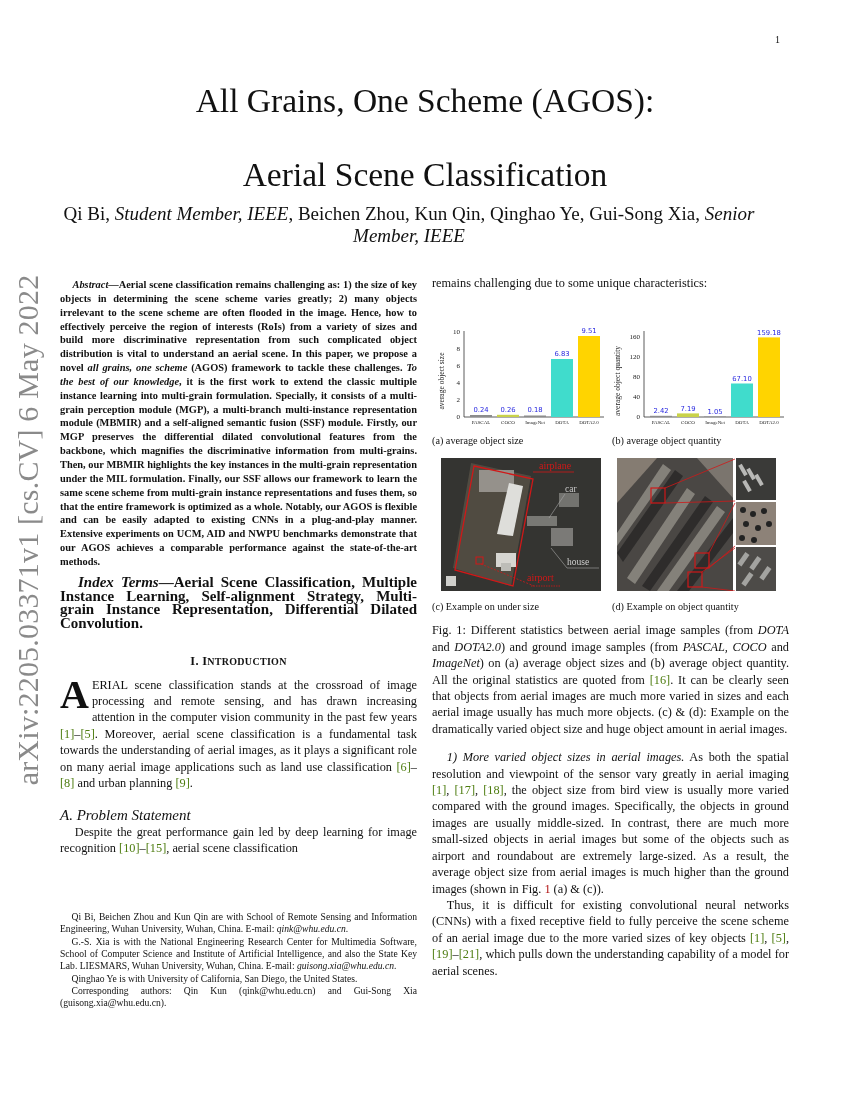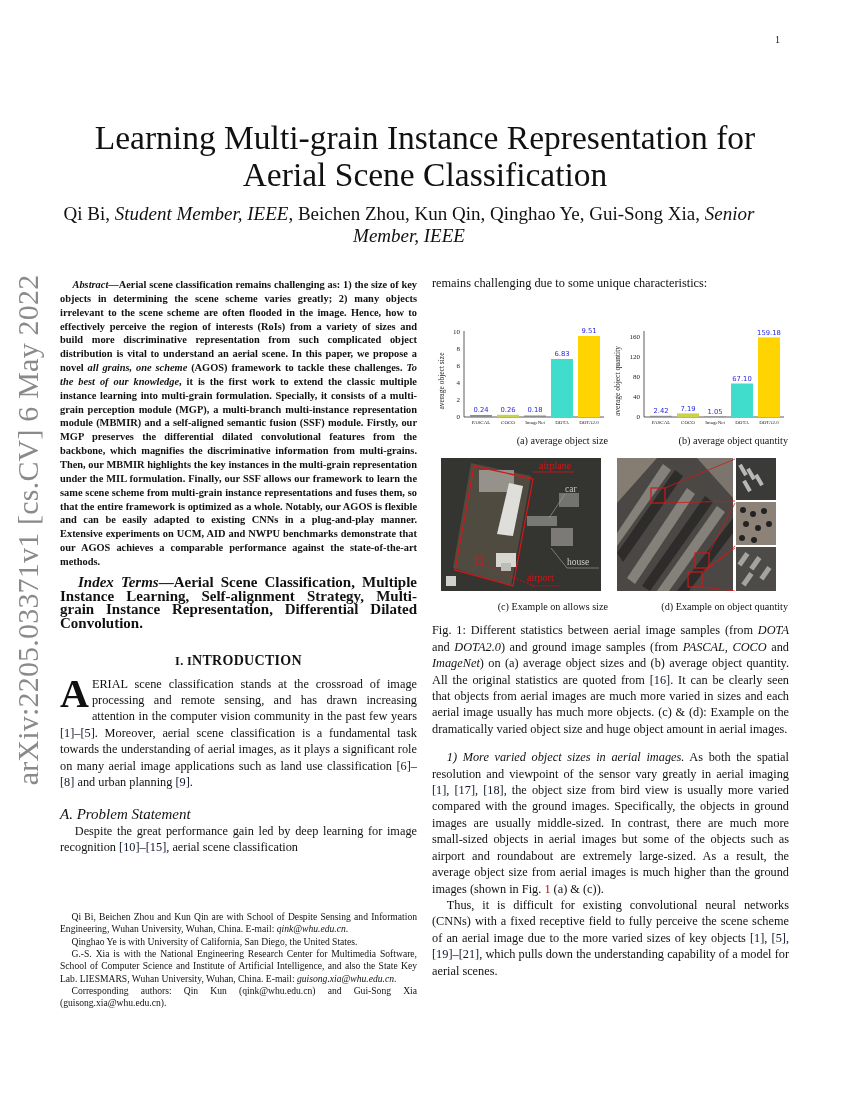--- a/index.html
+++ b/index.html
@@ -30,62 +30,62 @@
   .col { position: absolute; font-size: 12.3px; line-height: 16.4px; text-align: justify; }
   .col-left { left: 60px; top: 278px; width: 357px; }
   .col-right { left: 432px; top: 275px; width: 357px; }
 
   .abstract { font-size: 10.4px; line-height: 13.85px; font-weight: bold; text-align: justify; text-indent: 1.2em; }
   .abstract i { font-weight: bold; }
   .index-terms { margin-top: 7px; font-size: 15px; line-height: 13.85px; font-weight: bold; text-align: justify; text-indent: 1.2em; }
   .index-terms i { font-weight: bold; }
 
   .section-heading { margin-top: 22px; text-align: center; font-size: 12.3px; letter-spacing: 0.3px; }
-  .section-heading .sc { font-size: 14px; }
+  .section-heading .sc { font-size: 10px; }
 
   .intro-para { margin-top: 6px; text-align: justify; }
   .dropcap { float: left; font-size: 40px; line-height: 31px; font-weight: bold; margin: 2px 3px 0 0; }
 
   .subsection { margin-top: 16px; font-style: italic; }
   .para { text-indent: 1.2em; text-align: justify; }
-  .cite { color: #0f172a; }
+  .cite { color: #4d7c0f; }
   .figref { color: #b01010; }
 
   .footnotes {
     position: absolute; left: 60px; top: 911px; width: 357px;
     font-size: 9.6px; line-height: 12.35px; text-align: justify;
   }
   .footnotes p { text-indent: 1.2em; }
 
   
   .figure { position: relative; height: 330px; }
   .chart { position: absolute; top: 32px; width: 176px; height: 100px; }
   .chart-a { left: 0; }
   .chart-b { left: 180px; }
   .chart svg { display: block; }
-  .subcap { position: absolute; font-size: 10.2px; text-align: right; }
+  .subcap { position: absolute; font-size: 10.2px; text-align: left; }
 
   .photo { position: absolute; top: 167px; height: 133px; background: #c2410c; overflow: hidden; }
   .photo-c { left: 9px; width: 160px; }
   .photo-d { left: 185px; width: 159px; }
 
   .caption { margin-top: 1px; text-align: justify; }
 </style>
 </head>
 <body>
 
 <div class="page-number">1</div>
 
 <div class="arxiv-stamp">
   <span>arXiv:2205.03371v1  [cs.CV]  6 May 2022</span>
 </div>
 
 <h1 class="title">
+  <span>All Grains, One Scheme (AGOS):</span><br>
   <br>
-  <span>Learning Multi-grain Instance Representation for</span><br>
   <span>Aerial Scene Classification</span>
 </h1>
 
 <div class="authors">
   <span>Qi Bi, </span><i>Student Member, IEEE</i><span>, Beichen Zhou, Kun Qin, Qinghao Ye, Gui-Song Xia, </span><i>Senior Member, IEEE</i>
 </div>
 
 <div class="col col-left">
   <p class="abstract"><i>Abstract</i><span>—</span><span>Aerial scene classification remains challenging as: 1) the size of key objects in determining the scene scheme varies greatly; 2) many objects irrelevant to the scene scheme are often flooded in the image. Hence, how to effectively perceive the region of interests (RoIs) from a variety of sizes and build more discriminative representation from such complicated object distribution is vital to understand an aerial scene. In this paper, we propose a novel </span><i>all grains, one scheme</i><span> (AGOS) framework to tackle these challenges. </span><i>To the best of our knowledge</i><span>, it is the first work to extend the classic multiple instance learning into multi-grain formulation. Specially, it consists of a multi-grain perception module (MGP), a multi-branch multi-instance representation module (MBMIR) and a self-aligned semantic fusion (SSF) module. Firstly, our MGP preserves the differential dilated convolutional features from the backbone, which magnifies the discriminative information from multi-grains. Then, our MBMIR highlights the key instances in the multi-grain representation under the MIL formulation. Finally, our SSF allows our framework to learn the same scene scheme from multi-grain instance representations and fuses them, so that the entire framework is optimized as a whole. Notably, our AGOS is flexible and can be easily adapted to existing CNNs in a plug-and-play manner. Extensive experiments on UCM, AID and NWPU benchmarks demonstrate that our AGOS achieves a comparable performance against the state-of-the-art methods.</span></p>
 
@@ -94,23 +94,23 @@
   <h2 class="section-heading"><span>I. </span><span>I</span><span class="sc">NTRODUCTION</span></h2>
 
   <p class="intro-para"><span class="dropcap">A</span><span>ERIAL scene classification stands at the crossroad of image processing and remote sensing, and has drawn increasing attention in the computer vision community in the past few years </span><span class="cite">[1]</span><span>–</span><span class="cite">[5]</span><span>. Moreover, aerial scene classification is a fundamental task towards the understanding of aerial images, as it plays a significant role on many aerial image applications such as land use classification </span><span class="cite">[6]</span><span>–</span><span class="cite">[8]</span><span> and urban planning </span><span class="cite">[9]</span><span>.</span></p>
 
   <h3 class="subsection" style="font-weight:normal;font-size:15px;">A.  Problem Statement</h3>
 
   <p class="para" style=""><span>Despite the great performance gain led by deep learning for image recognition </span><span class="cite">[10]</span><span>–</span><span class="cite">[15]</span><span>, aerial scene classification</span></p>
 </div>
 
 <div class="footnotes">
-  <p><span>Qi Bi, Beichen Zhou and Kun Qin are with School of Despite Sensing and Information Engineering, Wuhan University, Wuhan, China. E-mail: </span><i>qink@whu.edu.cn</i><span>.</span></p>
+  <p><span>Qi Bi, Beichen Zhou and Kun Qin are with School of Remote Sensing and Information Engineering, Wuhan University, Wuhan, China. E-mail: </span><i>qink@whu.edu.cn</i><span>.</span></p>
+  <p><span>G.-S. Xia is with the National Engineering Research Center for Multimedia Software, School of Computer Science and Institute of Artificial Intelligence, and also the State Key Lab. LIESMARS, Wuhan University, Wuhan, China. E-mail: </span><i>guisong.xia@whu.edu.cn</i><span>.</span></p>
   <p><span>Qinghao Ye is with University of California, San Diego, the United States.</span></p>
-  <p><span>G.-S. Xia is with the National Engineering Research Center for Multimedia Software, School of Computer Science and Institute of Artificial Intelligence, and also the State Key Lab. LIESMARS, Wuhan University, Wuhan, China. E-mail: </span><i>guisong.xia@whu.edu.cn</i><span>.</span></p>
   <p><span>Corresponding authors: Qin Kun (qink@whu.edu.cn) and Gui-Song Xia (guisong.xia@whu.edu.cn).</span></p>
 </div>
 
 <div class="col col-right">
   <p>remains challenging due to some unique characteristics:</p>
 
   <div class="figure">
 
     <div class="chart chart-a">
       <svg width="176" height="104" viewBox="0 0 176 104" font-family="Liberation Serif, serif">
@@ -258,21 +258,21 @@
         <rect x="119" y="89" width="40" height="44" fill="#4d4b48"></rect>
         <g fill="#b9b9b6" opacity="0.8">
           <rect x="124" y="94" width="5" height="14" transform="rotate(35 126 101)"></rect>
           <rect x="136" y="98" width="5" height="14" transform="rotate(35 138 105)"></rect>
           <rect x="146" y="108" width="5" height="14" transform="rotate(35 148 115)"></rect>
           <rect x="128" y="114" width="5" height="14" transform="rotate(35 130 121)"></rect>
         </g>
       </svg>
     </div>
 
-    <div class="subcap" style="top:308px;left:0;width:176px;">(c) Example on allows size</div>
+    <div class="subcap" style="top:308px;left:0;width:176px;">(c) Example on under size</div>
     <div class="subcap" style="top:308px;left:180px;width:176px;">(d) Example on object quantity</div>
   </div>
 
   <p class="caption"><span>Fig. 1: Different statistics between aerial image samples (from </span><i>DOTA</i><span> and </span><i>DOTA2.0</i><span>) and ground image samples (from </span><i>PASCAL, COCO</i><span> and </span><i>ImageNet</i><span>) on (a) average object sizes and (b) average object quantity. All the original statistics are quoted from </span><span class="cite">[16]</span><span>. It can be clearly seen that objects from aerial images are much more varied in sizes and each aerial image usually has much more objects. (c) &amp; (d): Example on the dramatically varied object size and huge object amount in aerial images.</span></p>
 
   <p class="para" style="margin-top:12px;"><i>1) More varied object sizes in aerial images.</i><span> As both the spatial resolution and viewpoint of the sensor vary greatly in aerial imaging </span><span class="cite">[1]</span><span>, </span><span class="cite">[17]</span><span>, </span><span class="cite">[18]</span><span>, the object size from bird view is usually more varied compared with the ground images. Specifically, the objects in ground images are usually middle-sized. In contrast, there are much more small-sized objects in aerial images but some of the objects such as airport and roundabout are extremely large-sized. As a result, the average object size from aerial images is much higher than the ground images (shown in Fig. </span><span class="figref">1</span><span> (a) &amp; (c)).</span></p>
 
   <p class="para"><span>Thus, it is difficult for existing convolutional neural networks (CNNs) with a fixed receptive field to fully perceive the scene scheme of an aerial image due to the more varied sizes of key objects </span><span class="cite">[1]</span><span>, </span><span class="cite">[5]</span><span>, </span><span class="cite">[19]</span><span>–</span><span class="cite">[21]</span><span>, which pulls down the understanding capability of a model for aerial scenes.</span></p>
 
 </div>

